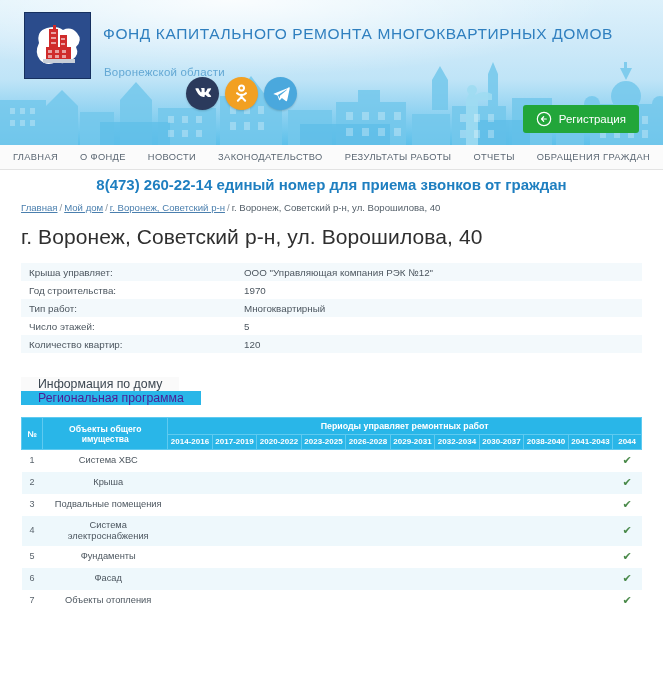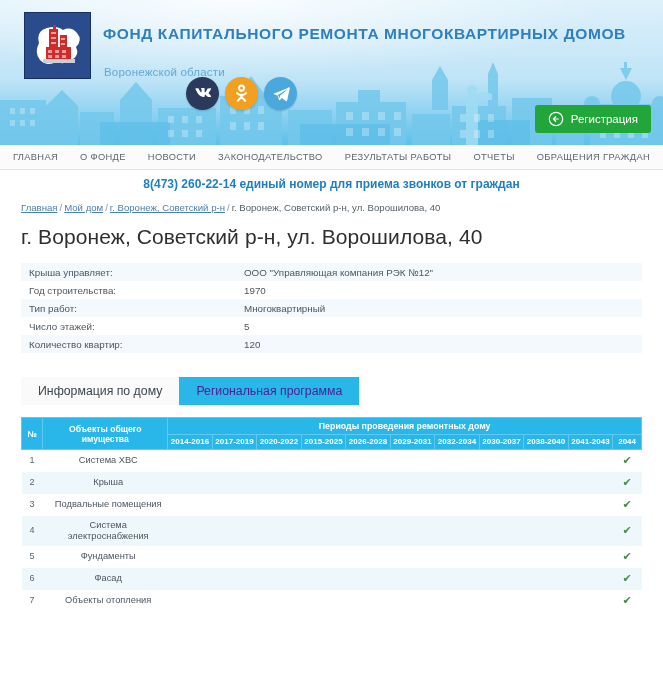--- a/index.html
+++ b/index.html
@@ -31,41 +31,41 @@
     width:67px; height:67px;
     background:#2b4c8c;
     border:1px solid #16305f;
     overflow:hidden;
   }
   .logo-box svg { display:block; }
 
   .site-title {
     position:absolute; left:103px; top:24px;
     width:548px;
-    font-size:15.5px; font-weight:700; letter-spacing:.6px;
+    font-size:15.5px; font-weight:400; letter-spacing:.6px;
     line-height:19px; color:#2f7fbf;
     text-transform:uppercase;
   }
   .site-sub {
     position:absolute; left:104px; top:66px;
     font-size:11.5px; color:#63a8d4; letter-spacing:.2px;
   }
 
   .social { position:absolute; left:186px; top:77px; display:flex; gap:6px; }
   .soc {
     width:33px; height:33px; border-radius:50%;
     display:flex; align-items:center; justify-content:center;
     color:#fff; font-weight:bold; font-size:14px;
     box-shadow:0 1px 2px rgba(0,0,0,.18);
   }
   .soc-vk { background:#2b3a5c; }
   .soc-ok { background:#f2a022; }
   .soc-tg { background:#4aa8dd; }
 
-  .auth { position:absolute; right:12px; top:105px; display:flex; gap:8px;align-items:flex-end; }
+  .auth { position:absolute; right:24px; top:105px; display:flex; gap:8px;align-items:flex-end; }
   .btn-auth {
     display:flex; align-items:center; gap:7px;
     height:28px; padding:0 13px;
     border:none; border-radius:3px;
     color:#fff; font-size:11.5px; font-family:inherit;
     cursor:pointer; white-space:nowrap;
   }
   .btn-reg   { background:#22a63a; }
   .btn-login { background:#2397da; }
   .btn-auth .ic { width:16px; height:16px; flex:0 0 16px; }
@@ -80,21 +80,21 @@
   }
   .nav-item {
     font-size:9.3px; letter-spacing:.35px; color:#5a6672;
     padding:0 11px; cursor:pointer; white-space:nowrap;
     text-transform:uppercase;
   }
 
   
   .phone-bar {
     height:28px; display:flex; align-items:center; justify-content:center;
-    font-size:12px; font-weight:bold; color:#1f7fc0;
+    font-size:15px; font-weight:bold; color:#1f7fc0;
     background:#fff;
   }
 
   
   .crumb {
     padding:4px 0 0 21px; font-size:9.6px; color:#55606a;
   }
   .crumb a { color:#4a7fae; text-decoration:underline; cursor:pointer; }
   .crumb .sep { color:#8a949d; padding:0 2px; }
   .crumb .cur { color:#55606a; }
@@ -112,22 +112,22 @@
     font-size:9.8px; color:#4c565f;
   }
   .info-tbl tr { height:18px; }
   .info-tbl tr:nth-child(odd)  { background:#f3f9fc; }
   .info-tbl tr:nth-child(even) { background:#ffffff; }
   .info-tbl td { padding:2px 0 2px 8px; }
   .info-tbl td.k { width:215px; }
 
   
   .tabs {
-    margin:24px 0 0 21px; display:flex; align-items:flex-end;
-    border-bottom:none; height:28px;
+    margin:24px 0 0 21px; display:flex; align-items:flex-start;
+    border-bottom:none; height:28px;flex-direction:column;
   }
   .tab {
     height:28px; padding:0 17px;
     display:flex; align-items:center;
     font-size:12.3px; cursor:pointer;
     background:#fafafa; color:#3b4650;
   }
   .tab.active { background:#29b6e8; color:#4c1d95; }
 
   
@@ -353,27 +353,27 @@
   <div class="tab">Информация по дому</div>
   <div class="tab active">Региональная программа</div>
 </div>
 
 <div class="prog-wrap">
   <table class="prog">
     <thead>
       <tr>
         <th class="num" rowspan="2">№</th>
         <th class="obj" rowspan="2">Объекты общего имущества</th>
-        <th class="period" colspan="11">Периоды проведения ремонтных дому</th>
+        <th class="period" colspan="11">Периоды управляет ремонтных работ</th>
       </tr>
       <tr>
         <th class="yr">2014-2016</th>
         <th class="yr">2017-2019</th>
         <th class="yr">2020-2022</th>
-        <th class="yr">2015-2025</th>
+        <th class="yr">2023-2025</th>
         <th class="yr">2026-2028</th>
         <th class="yr">2029-2031</th>
         <th class="yr">2032-2034</th>
         <th class="yr">2030-2037</th>
         <th class="yr">2038-2040</th>
         <th class="yr">2041-2043</th>
         <th class="yr last">2044</th>
       </tr>
     </thead>
     <tbody id="prog-body">

